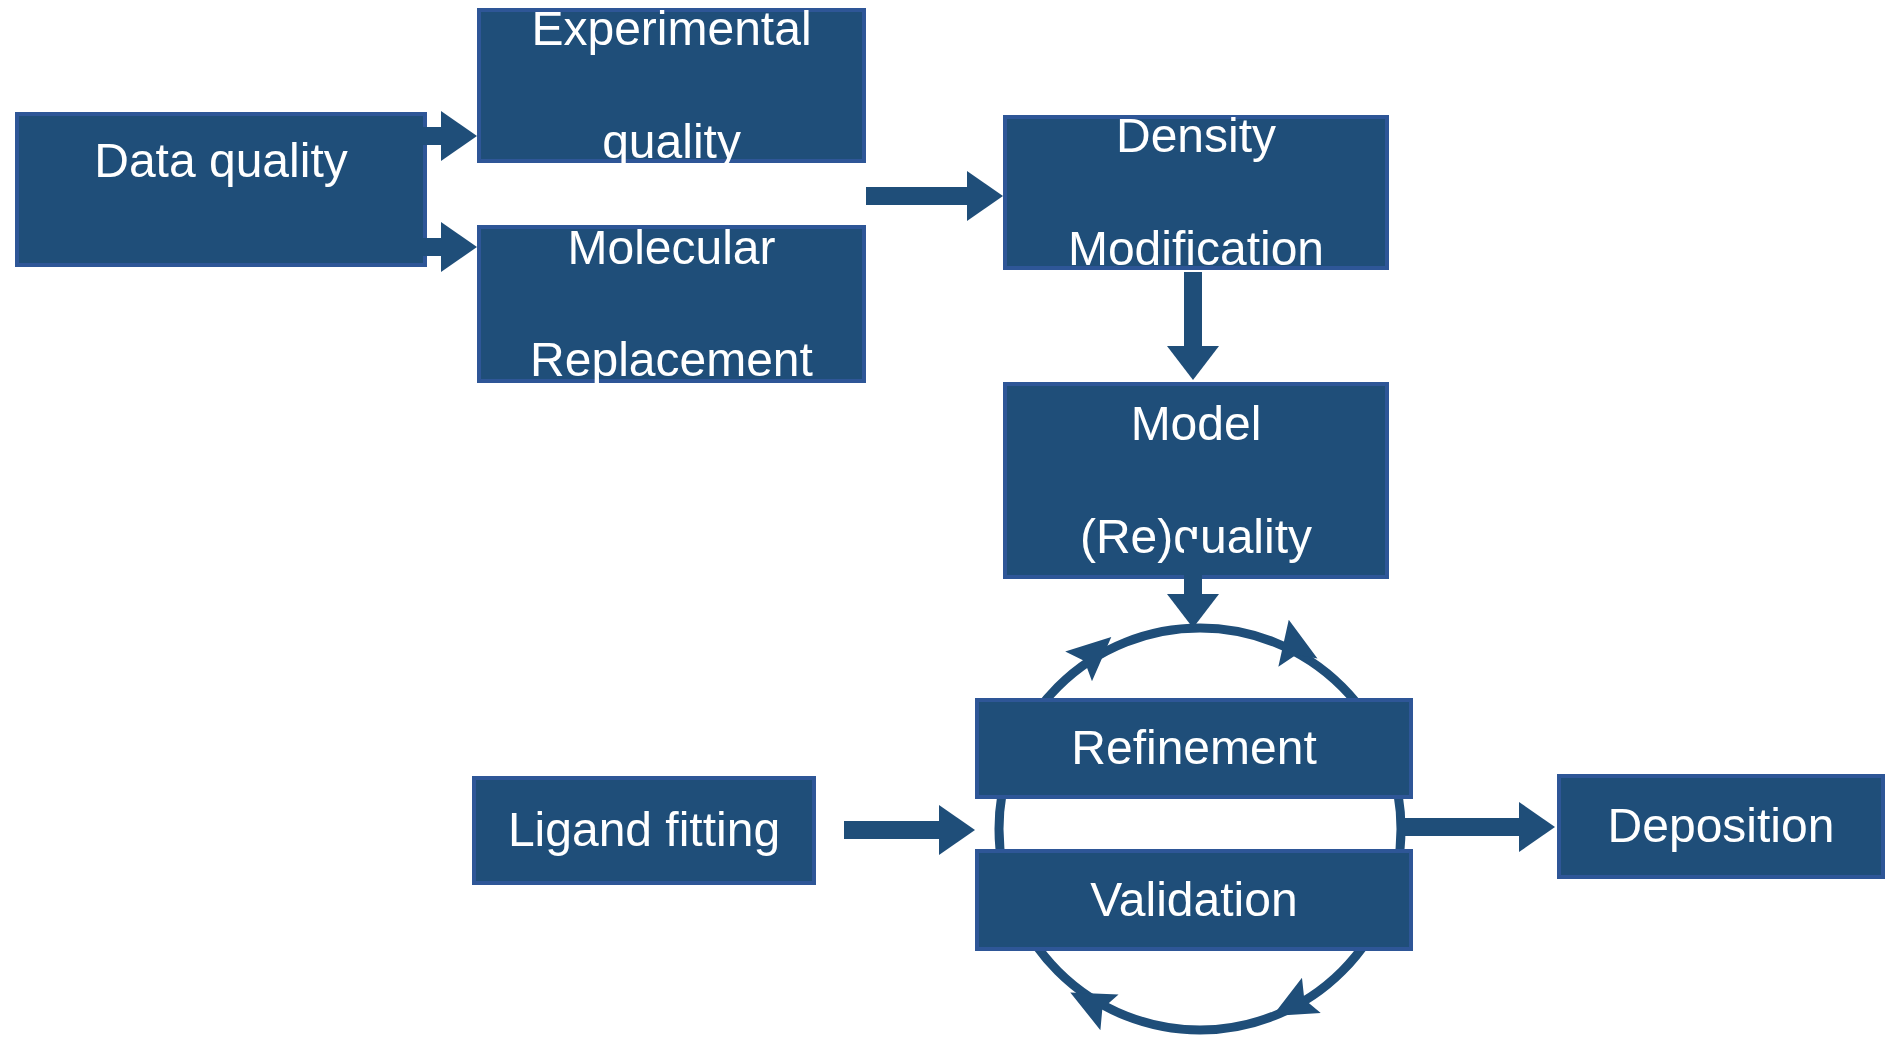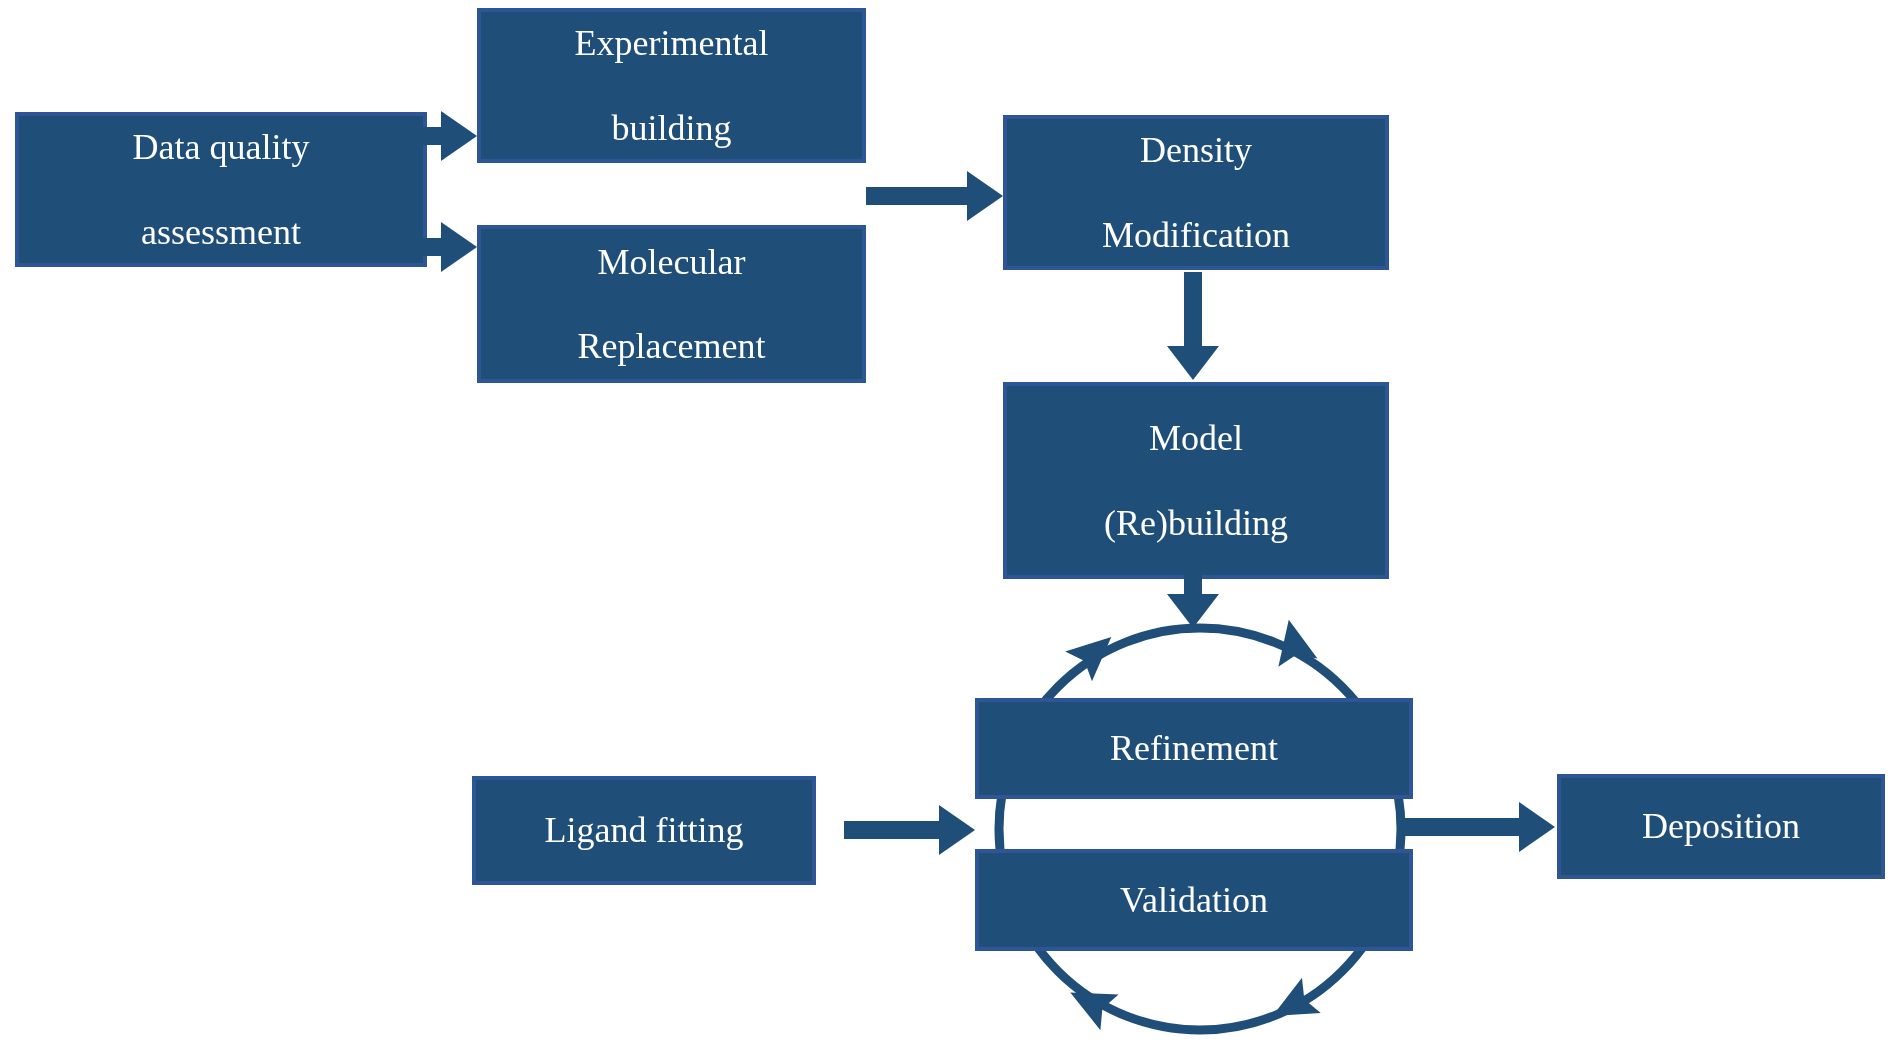--- a/index.html
+++ b/index.html
@@ -19,25 +19,24 @@
   }
   
   .node{
     position:absolute;
     box-sizing:border-box;
     background:var(--box-fill);
     border:4px solid var(--box-border);
     color:var(--text);
     display:flex;align-items:center;justify-content:center;
     text-align:center;
-    font-size:36px;
+    font-size:48px;
     line-height:1.17;
     z-index:2;
     white-space:pre-line;
-    font-family:Liberation Serif, serif;
   }
   #n-data-quality        {left:15px;  top:112px; width:412px; height:155px;}
   #n-exp-phasing         {left:477px; top:8px;   width:389px; height:155px;}
   #n-mol-replacement     {left:477px; top:225px; width:389px; height:158px;}
   #n-density-mod         {left:1003px;top:115px; width:386px; height:155px;}
   #n-model-rebuilding    {left:1003px;top:382px; width:386px; height:197px;}
   #n-refinement          {left:975px; top:698px; width:438px; height:101px;}
   #n-validation          {left:975px; top:849px; width:438px; height:102px;}
   #n-ligand-fitting      {left:472px; top:776px; width:344px; height:109px;}
   #n-deposition          {left:1557px;top:774px; width:328px; height:105px;}
@@ -89,41 +88,41 @@
   <svg class="cycle-svg" width="440" height="436" viewBox="980 608 440 436">
     <circle cx="1200" cy="829" r="201" fill="none" stroke-width="9" stroke="#1F4E79"></circle>
     <polygon points="30,0 -14,20 -6,0 -14,-20" transform="translate(1089,657) rotate(-42)" fill="#1F4E79"></polygon>
     <polygon points="30,0 -14,20 -6,0 -14,-20" transform="translate(1295,649) rotate(-102)" fill="#1F4E79"></polygon>
     <polygon points="30,0 -14,20 -6,0 -14,-20" transform="translate(1299,1002) rotate(152)" fill="#1F4E79"></polygon>
     <polygon points="30,0 -14,20 -6,0 -14,-20" transform="translate(1097,1006) rotate(207)" fill="#1F4E79"></polygon>
   </svg>
 
   <div class="node" id="n-data-quality">
     <div><span>Data quality</span><br>
-         <span>assessment</span></div>
+         </div>
   </div>
 
   <div class="node" id="n-exp-phasing">
     <div><span>Experimental</span><br>
-         <span>building</span></div>
+         <span>quality</span></div>
   </div>
 
   <div class="node" id="n-mol-replacement">
     <div><span>Molecular</span><br>
          <span>Replacement</span></div>
   </div>
 
   <div class="node" id="n-density-mod">
     <div><span>Density</span><br>
          <span>Modification</span></div>
   </div>
 
   <div class="node" id="n-model-rebuilding">
     <div><span>Model</span><br>
-         <span>(Re)building</span></div>
+         <span>(Re)quality</span></div>
   </div>
 
   <div class="node" id="n-validation">
     <div><span>Validation</span></div>
   </div>
 
   <div class="node" id="n-refinement">
     <div><span>Refinement</span></div>
   </div>
 

